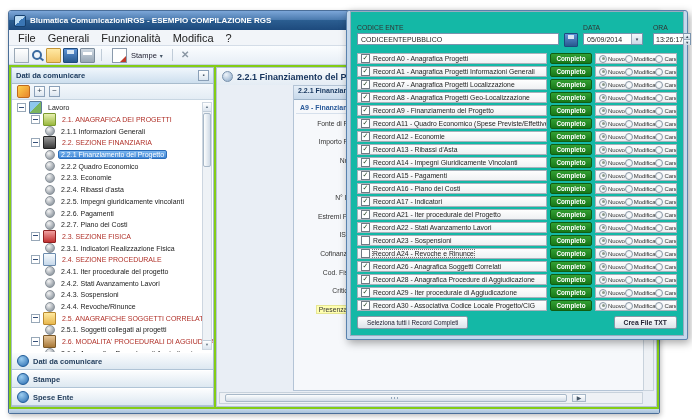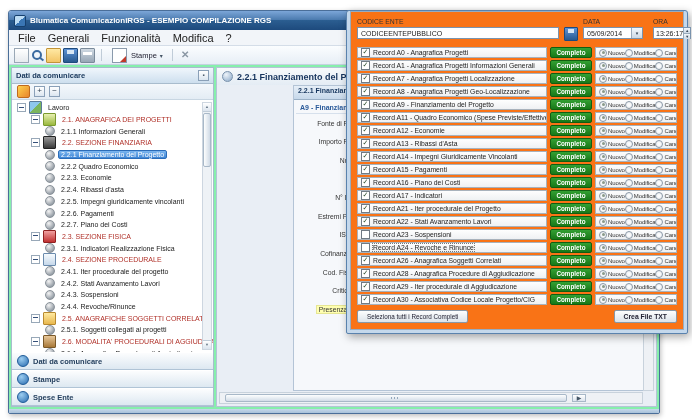--- a/index.html
+++ b/index.html
@@ -33,21 +33,21 @@
   .print-icon::after{content:"";position:absolute;left:2px;top:3px;right:2px;height:3px;background:#fff}
   .report-icon{background:#fff;border:1px solid #8a9aac}
   .report-icon::after{content:"";position:absolute;right:0;bottom:0;width:0;height:0;
     border-left:6px solid transparent;border-bottom:6px solid #c23a2a}
   .tools-icon::before{content:"\2715";position:absolute;left:2px;top:0;font-size:10px;color:#8a97a4;font-weight:bold}
   .tb-sep{width:1px;height:12px;background:#c0ccd8;margin:0 3px}
   .tb-stampe{display:flex;align-items:center;gap:3px;border:1px solid transparent;background:none;
     font-family:inherit;font-size:7.5px;color:#223;padding:1px 3px;border-radius:2px}
   .caret{font-size:6px;color:#456}
 
-  .mw-body{flex:1;display:flex;min-height:0;background:#86efac;padding:2px}
+  .mw-body{flex:1;display:flex;min-height:0;background:#84cc16;padding:2px}
   
   .sidebar{width:201px;flex:0 0 auto;display:flex;flex-direction:column;background:#fff;
     border:1px solid #a8bccd;margin-right:2px}
   .sb-header{height:15px;flex:0 0 auto;display:flex;align-items:center;justify-content:space-between;
     padding:0 4px;background:linear-gradient(#f0f6fc,#cddfee);border-bottom:1px solid #a8bccd;
     font-size:7.5px;font-weight:bold;color:#17365a}
   .sb-header-btn{width:9px;height:9px;border:1px solid #8aa0b8;background:linear-gradient(#fff,#dce6f0);
     font-size:6px;line-height:8px;text-align:center;color:#456}
   .sb-tools{height:15px;flex:0 0 auto;display:flex;align-items:center;gap:4px;padding:0 5px;
     background:linear-gradient(#f4f8fc,#e3ecf4);border-bottom:1px solid #c8d6e2}
@@ -123,21 +123,21 @@
     font-size:7.5px;font-weight:bold;color:#1c3a5e}
   .dlg-icon{width:9px;height:9px;border:1px solid #2a5a8a;border-radius:1px;flex:0 0 auto;
     background:linear-gradient(#8ab4e0,#3a6aa0)}
   .winbtns{margin-left:auto;display:flex;gap:1px}
   .wb{width:15px;height:11px;border:1px solid #7a92ac;border-radius:0 0 2px 2px;text-align:center;
     font-size:6px;line-height:10px;color:#456;background:linear-gradient(#fdfefe,#ccd9e6)}
   .wb.min::after{content:"\2013"}
   .wb.max::after{content:"\25A1"}
   .wb.close{width:22px;background:linear-gradient(#f09078,#c83818);border-color:#8a2a10;color:#fff}
   .wb.close::after{content:"\2715"}
-  .dlg-body{background:#f97316;border:1px solid #98acc0;padding-top:6px}
+  .dlg-body{background:#14b8a6;border:1px solid #98acc0;padding-top:12px}
   .dlg-fields{position:relative;height:29px;margin:0 6px}
   .dlg-fields label{position:absolute;top:0;font-size:6.8px;color:#333}
   .lbl-codice{left:0}.lbl-data{left:226px}.lbl-ora{left:296px}
   .txt-input{position:absolute;left:0;top:9px;width:194px;height:10px;border:1px solid #7a93ad;
     background:#fff;font-family:inherit;font-size:7px;color:#222;padding:0 3px}
   .fld-save{position:absolute;left:206px;top:9px;width:12px;height:12px}
   .combo{position:absolute;left:226px;top:9px;width:60px;height:12px;display:flex;align-items:center;
     background:#fff;border:1px solid #7a93ad;font-size:7px;color:#222;padding-left:3px;box-sizing:border-box}
   .combo .dd{margin-left:auto;width:10px;align-self:stretch;background:linear-gradient(#f4f8fc,#ccd9e6);
     border-left:1px solid #9ab;font-size:5px;line-height:10px;text-align:center;color:#345}

